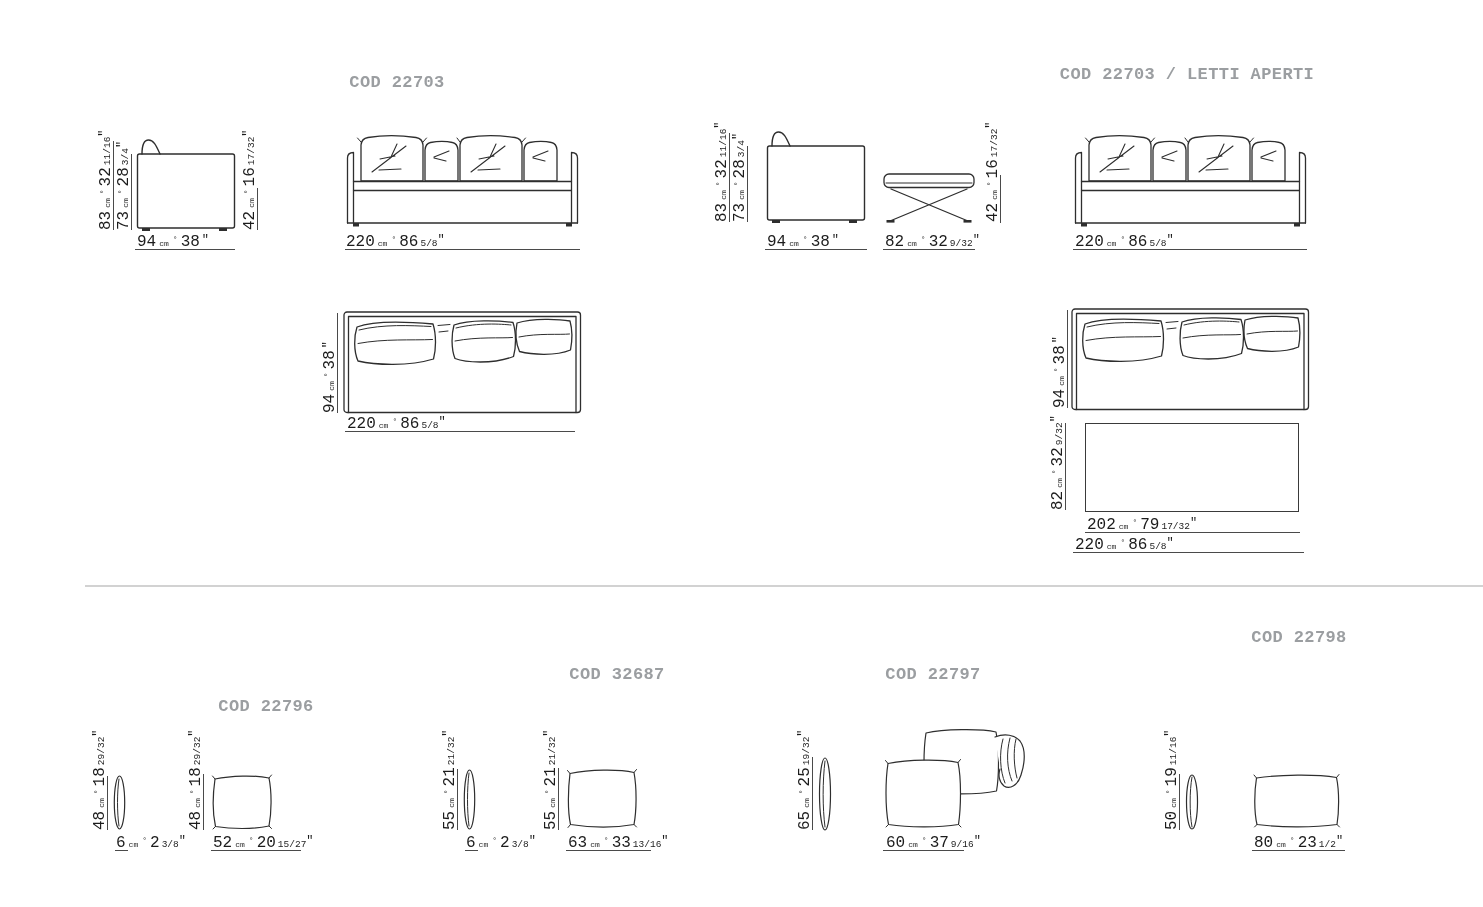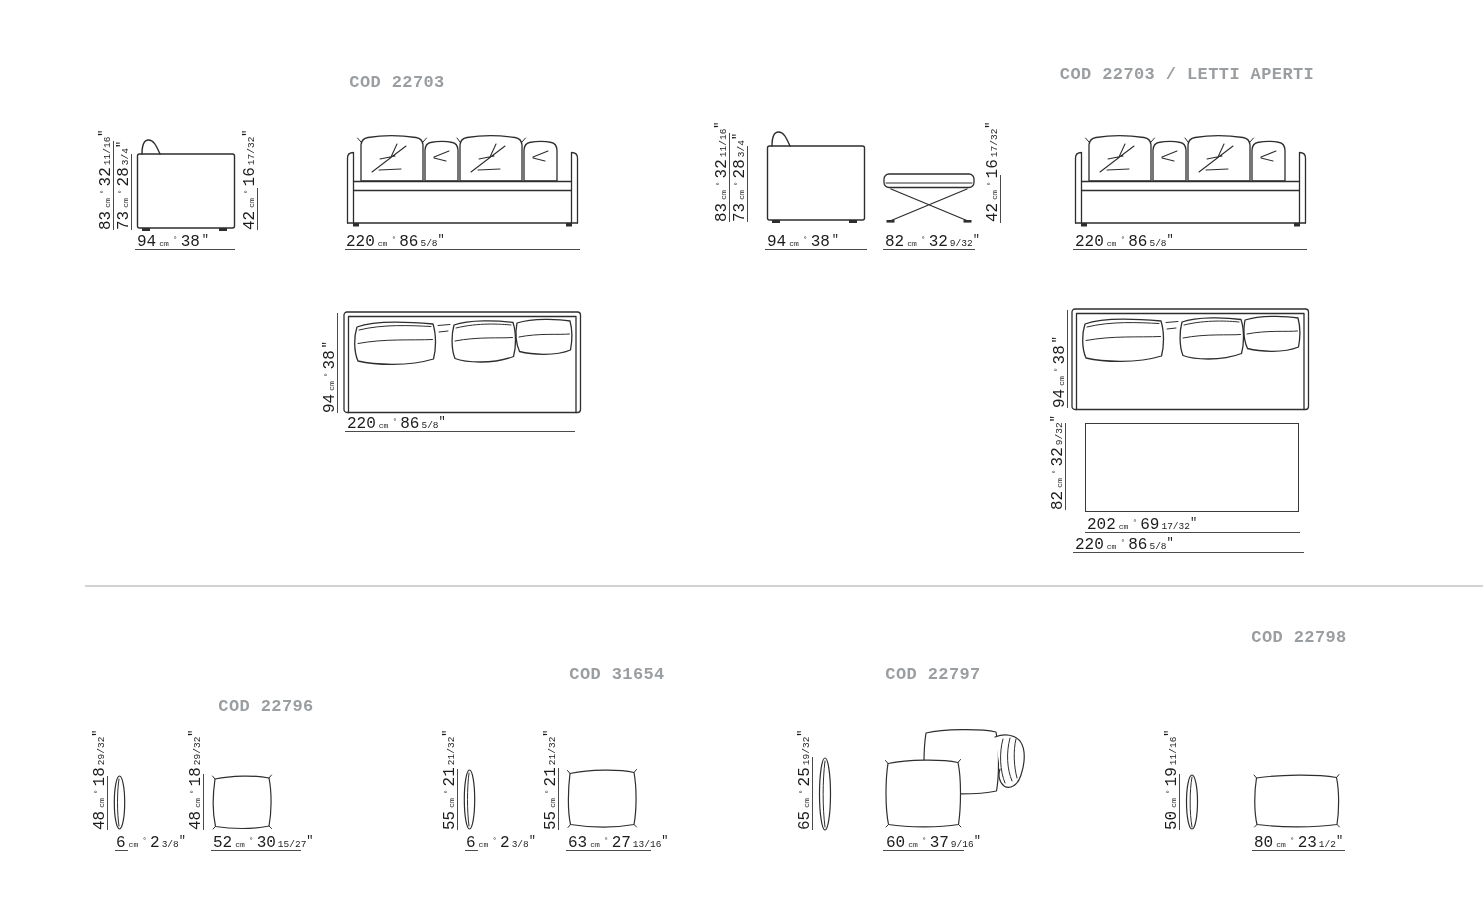--- a/index.html
+++ b/index.html
@@ -22,21 +22,21 @@
   svg .ln{stroke:#2e2e2e;fill:none;stroke-linejoin:round;stroke-linecap:round;}
 </style>
 </head>
 <body>
 
 <div id="sheet">
 
   <div class="t" style="left:397px;top:65px">COD 22703</div>
   <div class="t" style="left:1187px;top:57px">COD 22703 / LETTI APERTI</div>
   <div class="t" style="left:266px;top:689px">COD 22796</div>
-  <div class="t" style="left:617px;top:657px">COD 31654</div>
+  <div class="t" style="left:617px;top:657px">COD 32687</div>
   <div class="t" style="left:933px;top:657px">COD 22797</div>
   <div class="t" style="left:1299px;top:620px">COD 22798</div>
 
   <div class="divider" style="left:85px;top:577px;width:1398px"></div>
 
   <svg class="drw" style="left:135px;top:128px" width="102" height="95" viewBox="0 0 102 95">
     <g class="ln" stroke-width="1.4">
       <path d="M7,18 C7,9 9,4 13.5,4 C18.5,4 21,9 25,18"></path>
       <rect x="2.5" y="18" width="97" height="74" rx="2"></rect>
     </g>
@@ -194,21 +194,21 @@
   <div class="dim" style="left:1075px;top:224px">
     <span class="n">220</span><span class="u">cm</span><span class="s">°</span><span class="n">86</span><span class="f">5/8</span><span class="q">"</span>
   </div>
   <div class="dim vdim" style="left:1065px;top:385px">
     <span class="n">94</span><span class="u">cm</span><span class="s">°</span><span class="n">38</span><span class="f"></span><span class="q">"</span>
   </div>
   <div class="dim vdim" style="left:1063px;top:487px">
     <span class="n">82</span><span class="u">cm</span><span class="s">°</span><span class="n">32</span><span class="f">9/32</span><span class="q">"</span>
   </div>
   <div class="dim" style="left:1087px;top:507px">
-    <span class="n">202</span><span class="u">cm</span><span class="s">°</span><span class="n">69</span><span class="f">17/32</span><span class="q">"</span>
+    <span class="n">202</span><span class="u">cm</span><span class="s">°</span><span class="n">79</span><span class="f">17/32</span><span class="q">"</span>
   </div>
   <div class="dim" style="left:1075px;top:527px">
     <span class="n">220</span><span class="u">cm</span><span class="s">°</span><span class="n">86</span><span class="f">5/8</span><span class="q">"</span>
   </div>
 
   <svg class="drw" style="left:112px;top:766px" width="15" height="57" viewBox="0 0 15 57">
     <g class="ln" stroke-width="1.2">
       <ellipse cx="7.5" cy="28.5" rx="5.2" ry="26.5"></ellipse>
       <path stroke-width="1" d="M7,5 C5,18 5,39 7,52"></path>
     </g>
@@ -226,21 +226,21 @@
   <div class="dim vdim" style="left:105px;top:807px">
     <span class="n">48</span><span class="u">cm</span><span class="s">°</span><span class="n">18</span><span class="f">29/32</span><span class="q">"</span>
   </div>
   <div class="dim" style="left:116px;top:825px">
     <span class="n">6</span><span class="u">cm</span><span class="s">°</span><span class="n">2</span><span class="f">3/8</span><span class="q">"</span>
   </div>
   <div class="dim vdim" style="left:201px;top:807px">
     <span class="n">48</span><span class="u">cm</span><span class="s">°</span><span class="n">18</span><span class="f">29/32</span><span class="q">"</span>
   </div>
   <div class="dim" style="left:213px;top:825px">
-    <span class="n">52</span><span class="u">cm</span><span class="s">°</span><span class="n">30</span><span class="f">15/27</span><span class="q">"</span>
+    <span class="n">52</span><span class="u">cm</span><span class="s">°</span><span class="n">20</span><span class="f">15/27</span><span class="q">"</span>
   </div>
 
   <svg class="drw" style="left:462px;top:760px" width="15" height="63" viewBox="0 0 15 63">
     <g class="ln" stroke-width="1.2">
       <ellipse cx="7.5" cy="31.5" rx="5.2" ry="29.5"></ellipse>
       <path stroke-width="1" d="M7,5 C5,20 5,43 7,58"></path>
     </g>
   </svg>
   <svg class="drw" style="left:566px;top:759px" width="72" height="63" viewBox="0 0 72 63">
     <g class="ln" stroke-width="1.2">
@@ -255,21 +255,21 @@
   <div class="dim vdim" style="left:455px;top:807px">
     <span class="n">55</span><span class="u">cm</span><span class="s">°</span><span class="n">21</span><span class="f">21/32</span><span class="q">"</span>
   </div>
   <div class="dim" style="left:466px;top:825px">
     <span class="n">6</span><span class="u">cm</span><span class="s">°</span><span class="n">2</span><span class="f">3/8</span><span class="q">"</span>
   </div>
   <div class="dim vdim" style="left:556px;top:807px">
     <span class="n">55</span><span class="u">cm</span><span class="s">°</span><span class="n">21</span><span class="f">21/32</span><span class="q">"</span>
   </div>
   <div class="dim" style="left:568px;top:825px">
-    <span class="n">63</span><span class="u">cm</span><span class="s">°</span><span class="n">27</span><span class="f">13/16</span><span class="q">"</span>
+    <span class="n">63</span><span class="u">cm</span><span class="s">°</span><span class="n">33</span><span class="f">13/16</span><span class="q">"</span>
   </div>
 
   <svg class="drw" style="left:817px;top:748px" width="16" height="76" viewBox="0 0 16 76">
     <g class="ln" stroke-width="1.2">
       <ellipse cx="8" cy="38" rx="5.5" ry="36"></ellipse>
       <path stroke-width="1" d="M8,5 C5.5,25 5.5,52 8,71"></path>
     </g>
   </svg>
   <svg class="drw" style="left:883px;top:717px" width="152" height="110" viewBox="0 0 152 110">
     <g class="ln" stroke-width="1.2">

